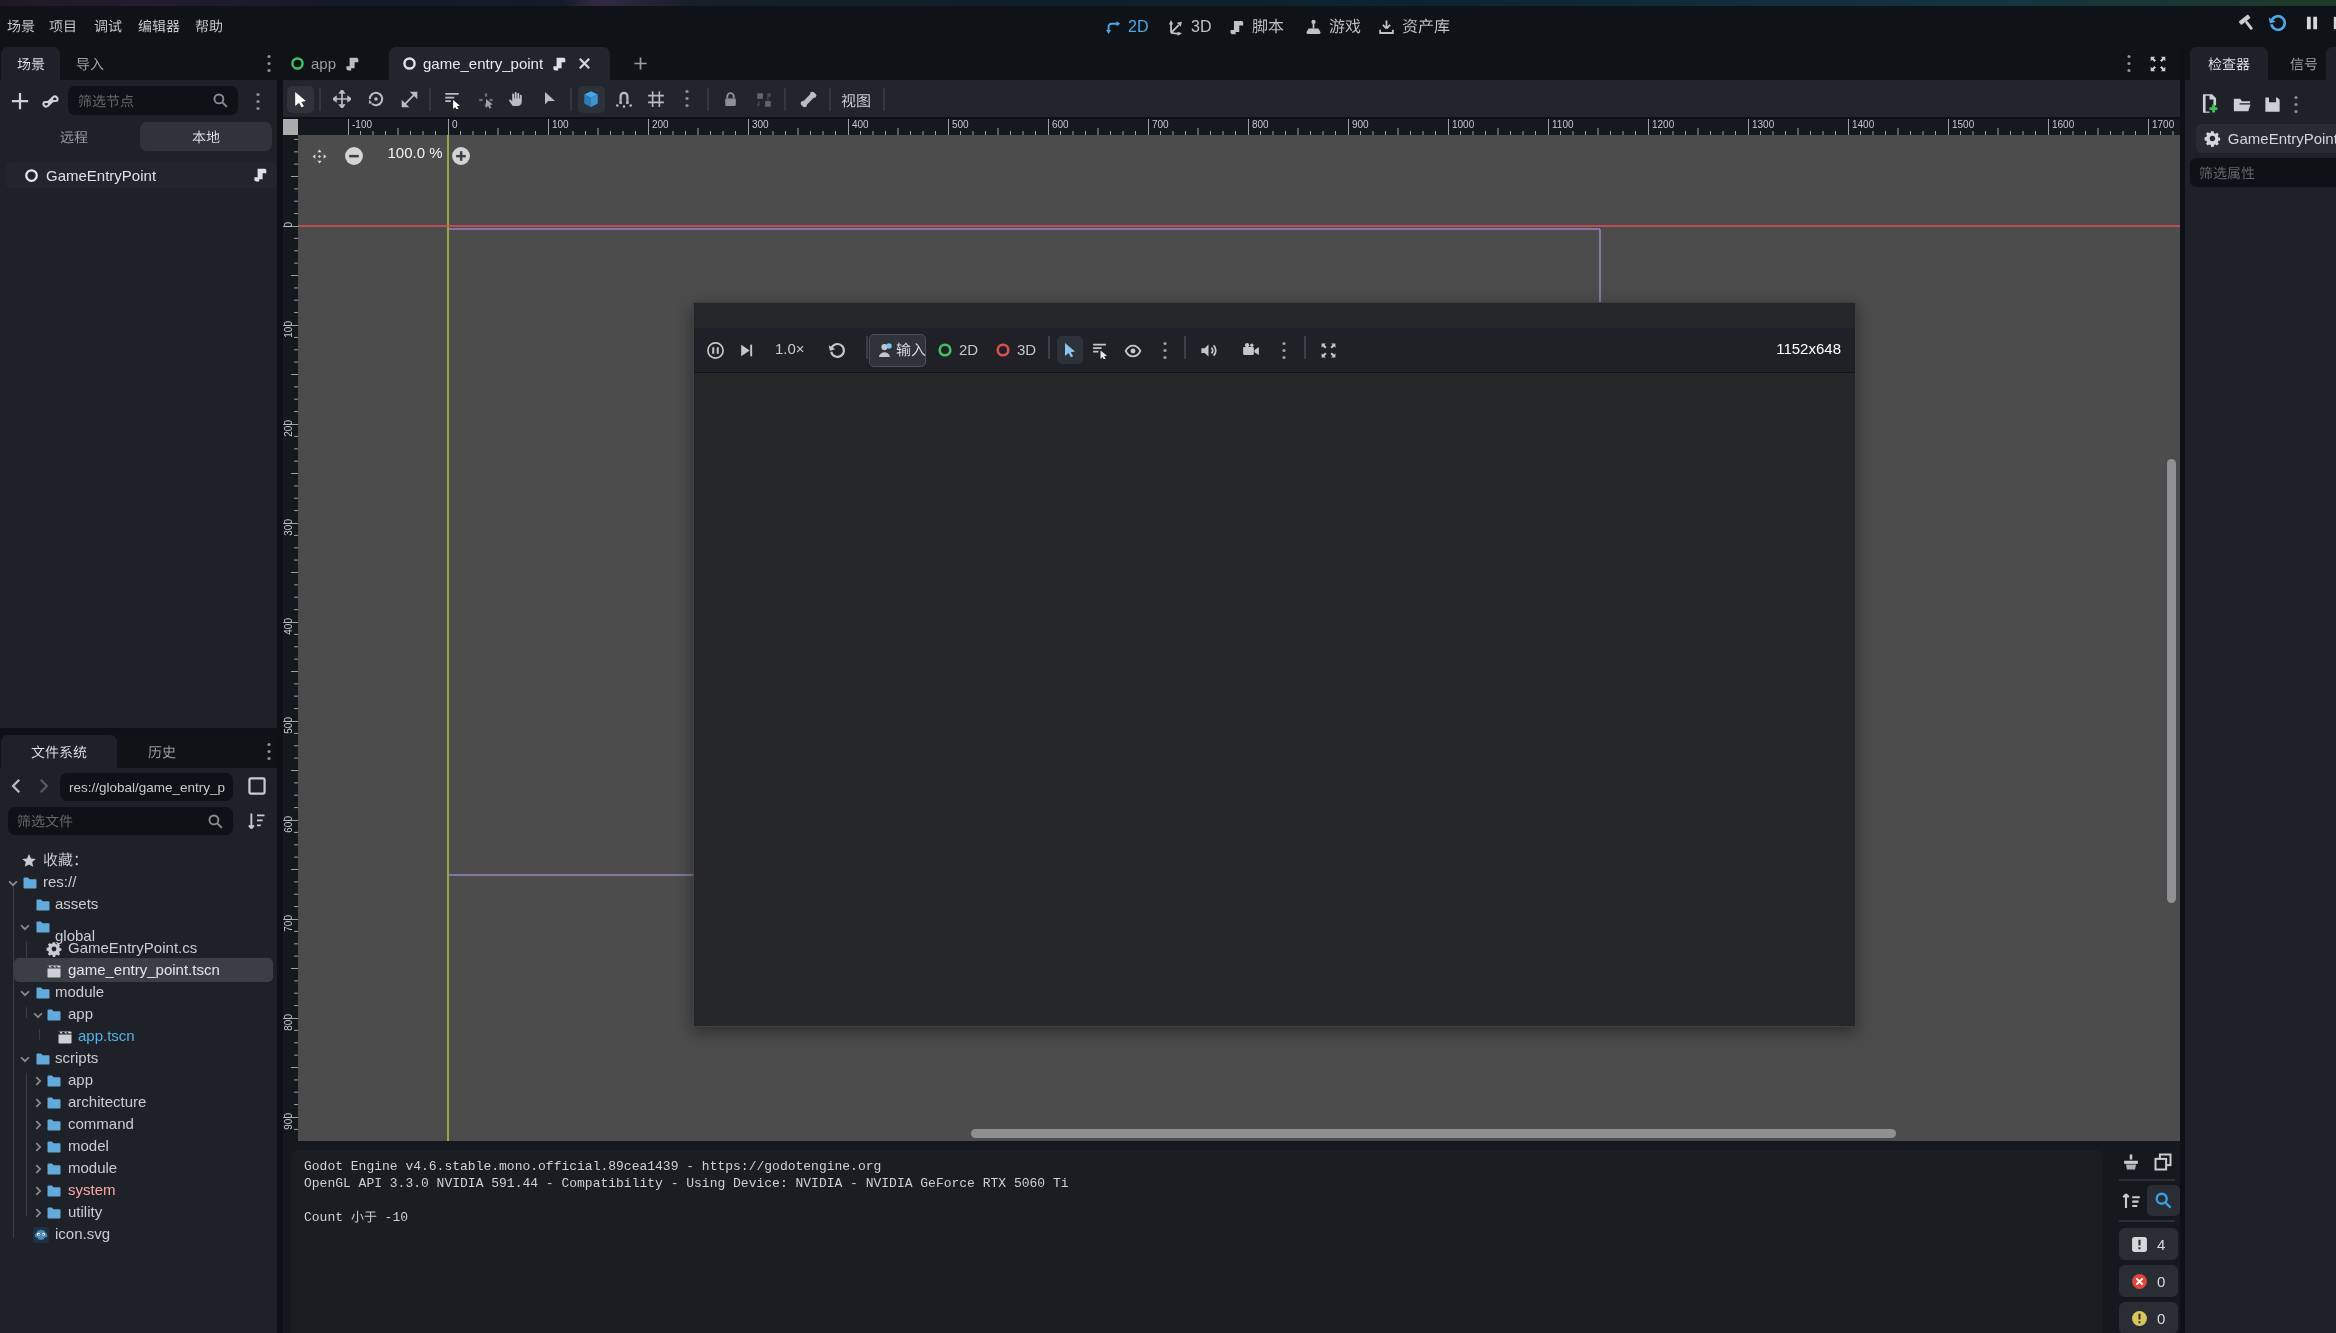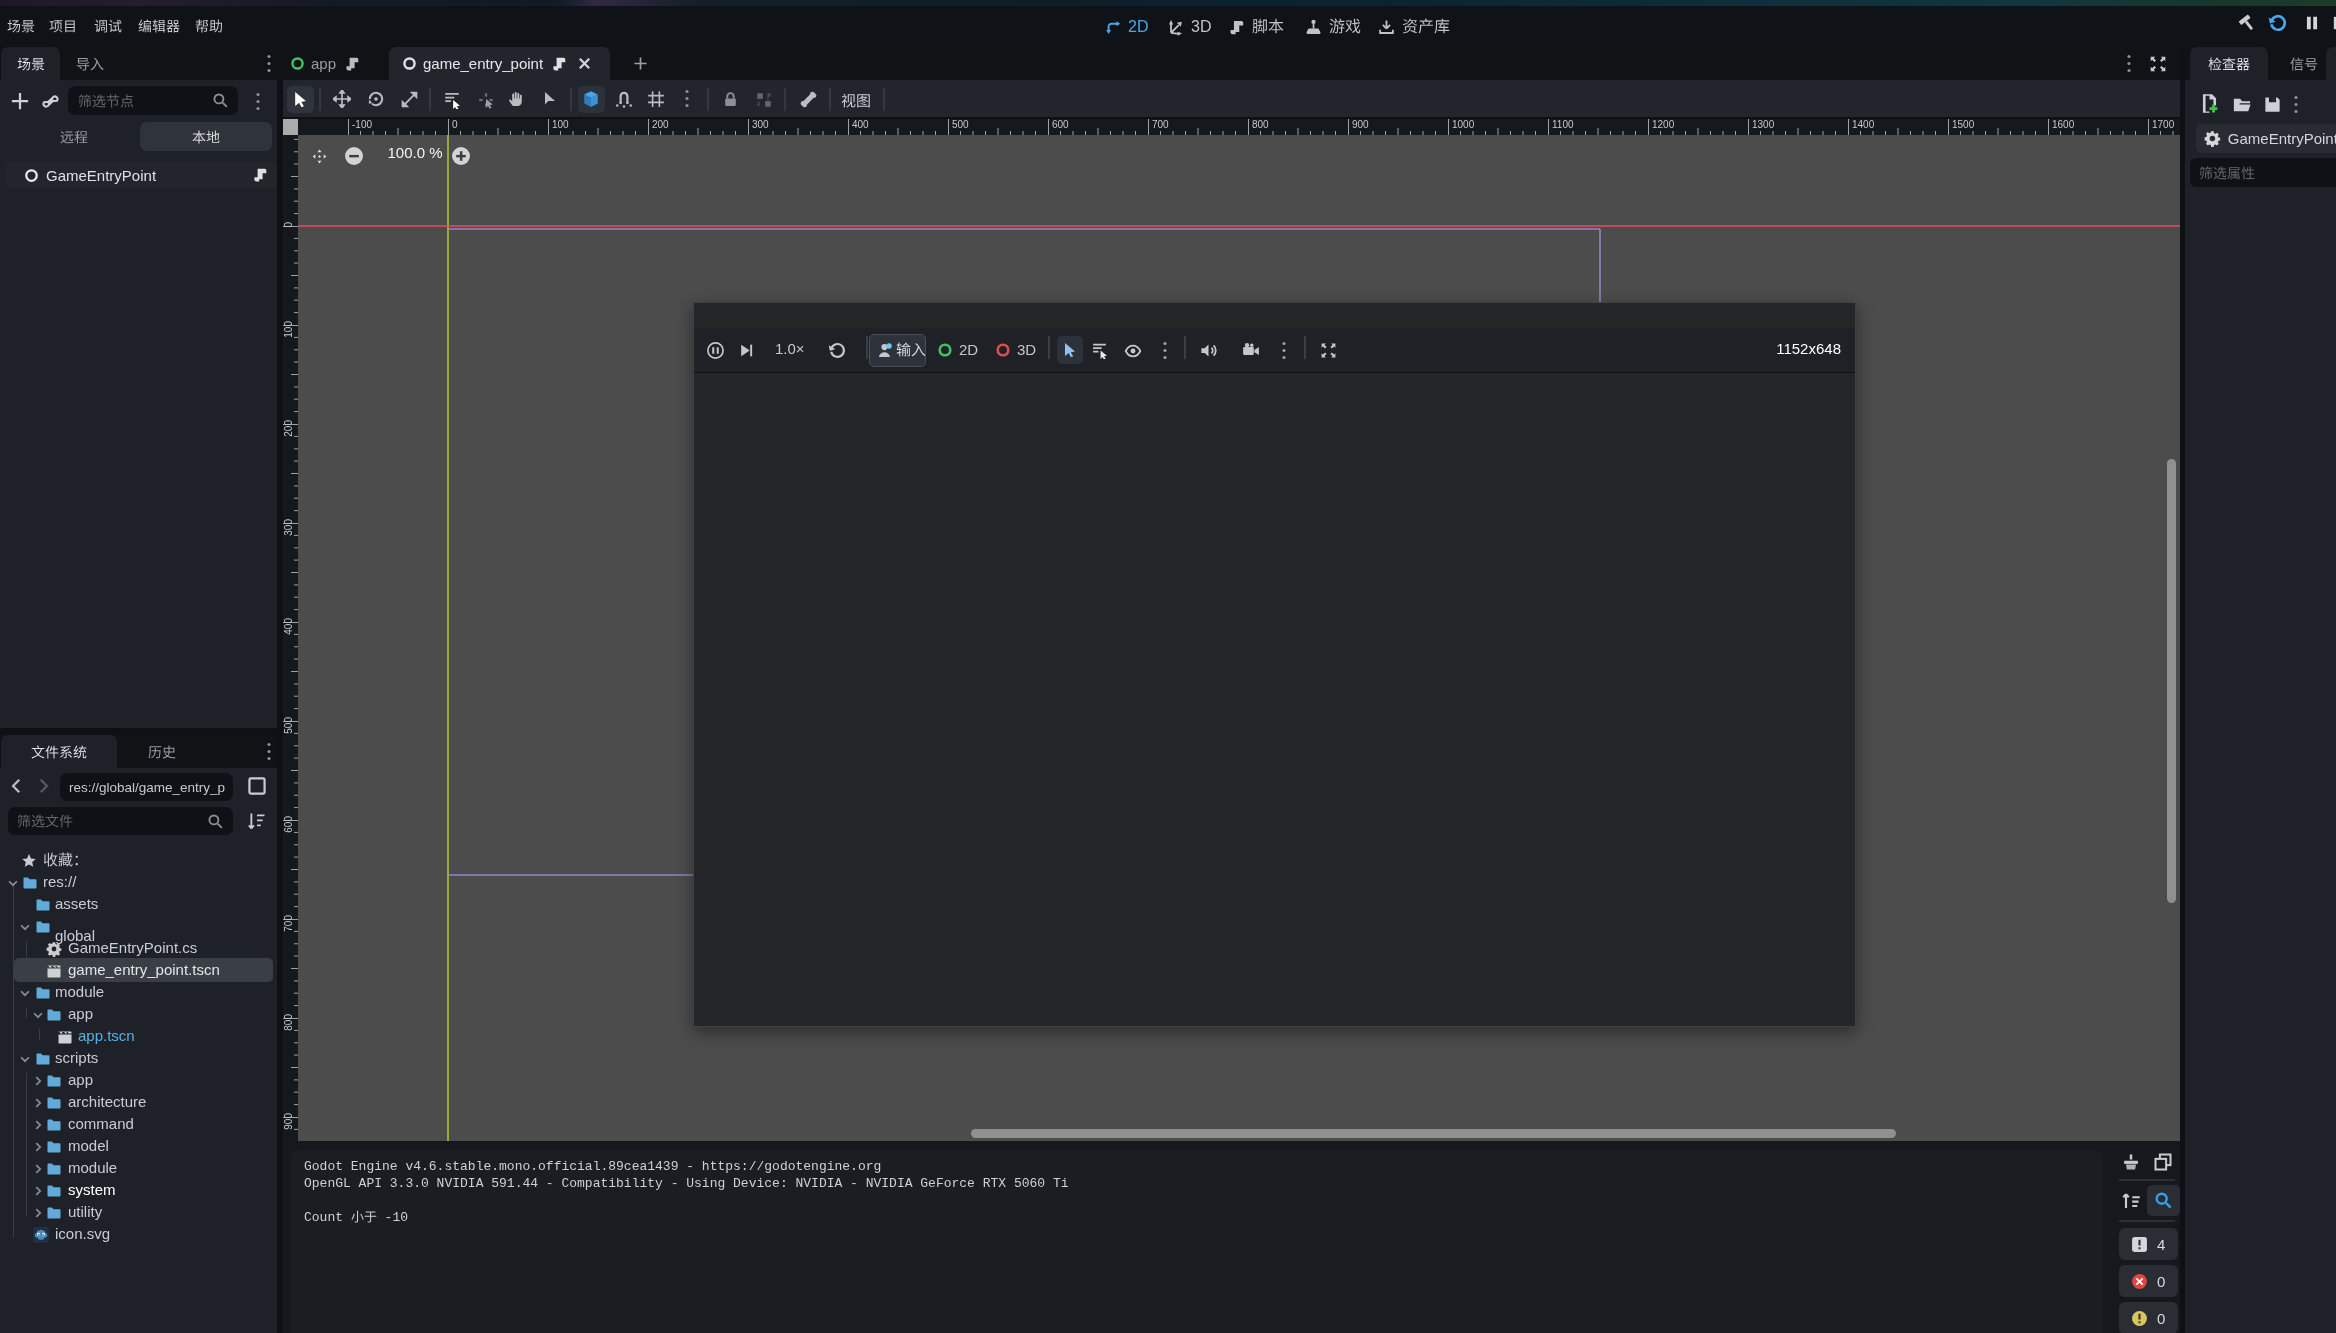--- a/index.html
+++ b/index.html
@@ -612,21 +612,21 @@
         <svg class="ic" width="16" height="16" viewBox="0 0 16 16" style="position:absolute;left:46px;top:312px">
           <path fill="#61aad9" d="M1.5 3.5c0-.6.4-1 1-1h3.4l1.7 1.8h6c.5 0 .9.4.9 1v7.2c0 .6-.4 1-1 1h-11c-.6 0-1-.4-1-1z"></path>
         </svg>
         <div style="position:absolute;left:68px;top:308px;height:22px;line-height:22px;color:#c9cdd2;font-size:15px">module</div>
         <svg class="ic" width="14" height="14" viewBox="0 0 16 16" style="position:absolute;left:31px;top:335px">
           <path fill="none" stroke="#878c92" stroke-width="2" d="M6 3.5 10.5 8 6 12.5"></path>
         </svg>
         <svg class="ic" width="16" height="16" viewBox="0 0 16 16" style="position:absolute;left:46px;top:334px">
           <path fill="#61aad9" d="M1.5 3.5c0-.6.4-1 1-1h3.4l1.7 1.8h6c.5 0 .9.4.9 1v7.2c0 .6-.4 1-1 1h-11c-.6 0-1-.4-1-1z"></path>
         </svg>
-        <div style="position:absolute;left:68px;top:330px;height:22px;line-height:22px;color:#ffffff;font-size:15px">system</div>
+        <div style="position:absolute;left:68px;top:330px;height:22px;line-height:22px;color:#fca5a5;font-size:15px">system</div>
         <svg class="ic" width="14" height="14" viewBox="0 0 16 16" style="position:absolute;left:31px;top:357px">
           <path fill="none" stroke="#878c92" stroke-width="2" d="M6 3.5 10.5 8 6 12.5"></path>
         </svg>
         <svg class="ic" width="16" height="16" viewBox="0 0 16 16" style="position:absolute;left:46px;top:356px">
           <path fill="#61aad9" d="M1.5 3.5c0-.6.4-1 1-1h3.4l1.7 1.8h6c.5 0 .9.4.9 1v7.2c0 .6-.4 1-1 1h-11c-.6 0-1-.4-1-1z"></path>
         </svg>
         <div style="position:absolute;left:68px;top:352px;height:22px;line-height:22px;color:#c9cdd2;font-size:15px">utility</div>
         <div style="position:absolute;left:33px;top:378px;width:16px;height:16px;background:#203040;border-radius:3px"></div>
         <svg class="ic" width="14" height="14" viewBox="0 0 32 32" style="position:absolute;left:34px;top:379px">
           <use href="#godoticon"></use>

